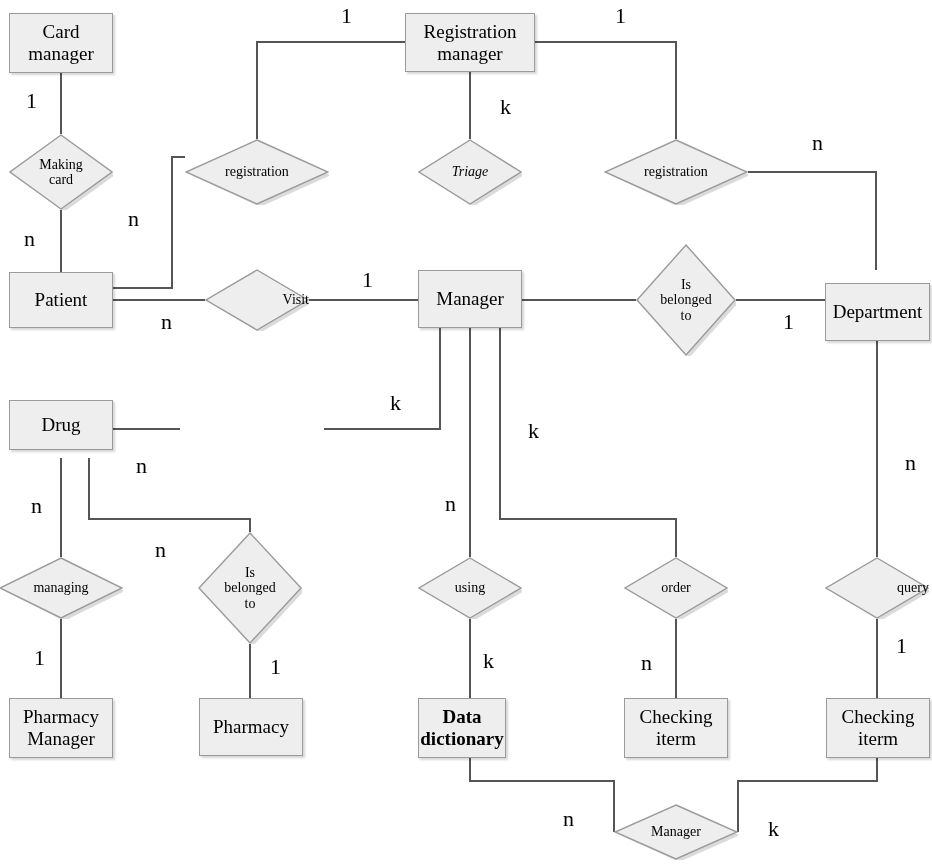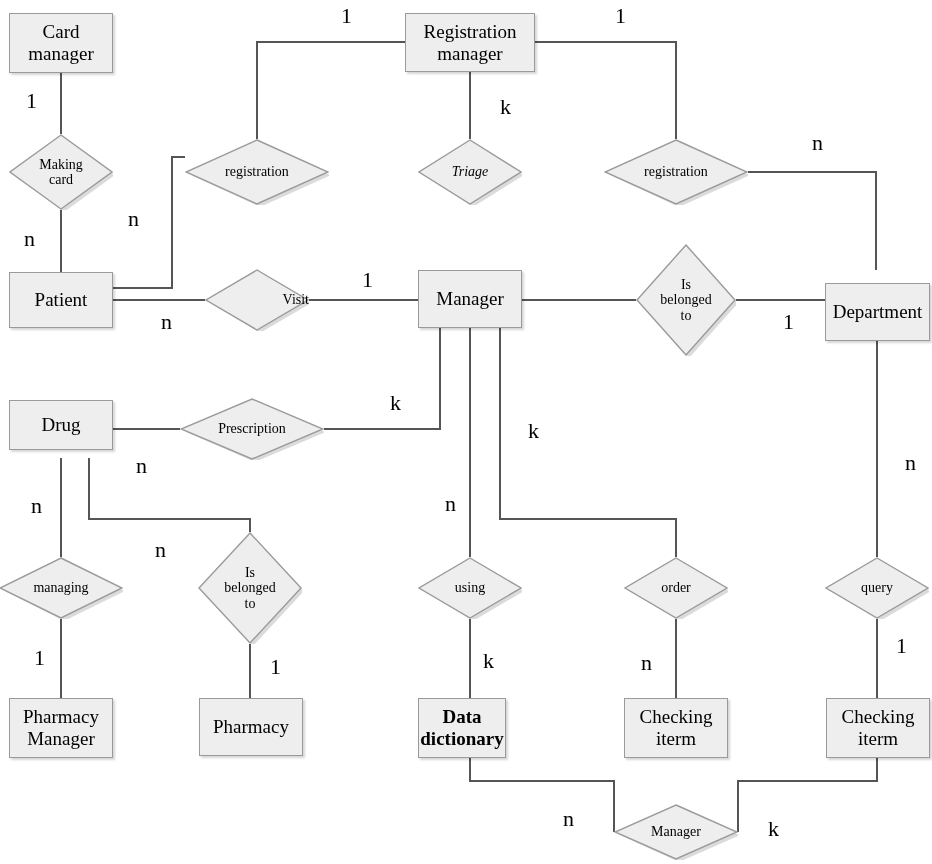--- a/index.html
+++ b/index.html
@@ -171,27 +171,20 @@
       </svg>
       <div class="rlabel">Visit</div>
     </div>
     <div class="rel" style="left: 636px; top: 244px; width: 100px; height: 112px;">
       <svg class="dia" viewBox="0 0 100 112" preserveAspectRatio="none">
         <polygon points="50,3 99,56 50,111 3,56" fill="rgba(0,0,0,0.14)" transform="translate(3,3)"></polygon>
         <polygon points="50,1 99,56 50,111 1,56" fill="#eeeeee" stroke="#9a9a9a" stroke-width="1.4" vector-effect="non-scaling-stroke"></polygon>
       </svg>
       <div class="rlabel">Is<br>belonged<br>to</div>
     </div>
-    <div class="rel" style="left: 180px; top: 398px; width: 144px; height: 62px;">
-      <svg class="dia" viewBox="0 0 144 62" preserveAspectRatio="none">
-        <polygon points="72,3 143,31 72,61 3,31" fill="rgba(0,0,0,0.14)" transform="translate(3,3)"></polygon>
-        <polygon points="72,1 143,31 72,61 1,31" fill="#eeeeee" stroke="#9a9a9a" stroke-width="1.4" vector-effect="non-scaling-stroke"></polygon>
-      </svg>
-      <div class="rlabel">Prescription</div>
-    </div>
     <div class="rel" style="left: -1px; top: 557px; width: 124px; height: 62px; font-family: Liberation Serif, serif;">
       <svg class="dia" viewBox="0 0 124 62" preserveAspectRatio="none">
         <polygon points="62,3 123,31 62,61 3,31" fill="rgba(0,0,0,0.14)" transform="translate(3,3)"></polygon>
         <polygon points="62,1 123,31 62,61 1,31" fill="#eeeeee" stroke="#9a9a9a" stroke-width="1.4" vector-effect="non-scaling-stroke"></polygon>
       </svg>
       <div class="rlabel">managing</div>
     </div>
     <div class="rel" style="left: 198px; top: 532px; width: 104px; height: 112px;">
       <svg class="dia" viewBox="0 0 104 112" preserveAspectRatio="none">
         <polygon points="52,3 103,56 52,111 3,56" fill="rgba(0,0,0,0.14)" transform="translate(3,3)"></polygon>
@@ -206,21 +199,21 @@
       </svg>
       <div class="rlabel">order</div>
     </div>
     <div class="rel" style="left: 418px; top: 557px; width: 104px; height: 62px;">
       <svg class="dia" viewBox="0 0 104 62" preserveAspectRatio="none">
         <polygon points="52,3 103,31 52,61 3,31" fill="rgba(0,0,0,0.14)" transform="translate(3,3)"></polygon>
         <polygon points="52,1 103,31 52,61 1,31" fill="#eeeeee" stroke="#9a9a9a" stroke-width="1.4" vector-effect="non-scaling-stroke"></polygon>
       </svg>
       <div class="rlabel">using</div>
     </div>
-    <div class="rel" style="left: 825px; top: 557px; width: 104px; height: 62px;">
+    <div class="rel" style="left: 825px; top: 557px; width: 104px; height: 62px; justify-content: flex-end;">
       <svg class="dia" viewBox="0 0 104 62" preserveAspectRatio="none">
         <polygon points="52,3 103,31 52,61 3,31" fill="rgba(0,0,0,0.14)" transform="translate(3,3)"></polygon>
         <polygon points="52,1 103,31 52,61 1,31" fill="#eeeeee" stroke="#9a9a9a" stroke-width="1.4" vector-effect="non-scaling-stroke"></polygon>
       </svg>
       <div class="rlabel">query</div>
     </div>
     <div class="rel" style="left: 614px; top: 804px; width: 124px; height: 56px;">
       <svg class="dia" viewBox="0 0 124 56" preserveAspectRatio="none">
         <polygon points="62,3 123,28 62,55 3,28" fill="rgba(0,0,0,0.14)" transform="translate(3,3)"></polygon>
         <polygon points="62,1 123,28 62,55 1,28" fill="#eeeeee" stroke="#9a9a9a" stroke-width="1.4" vector-effect="non-scaling-stroke"></polygon>

